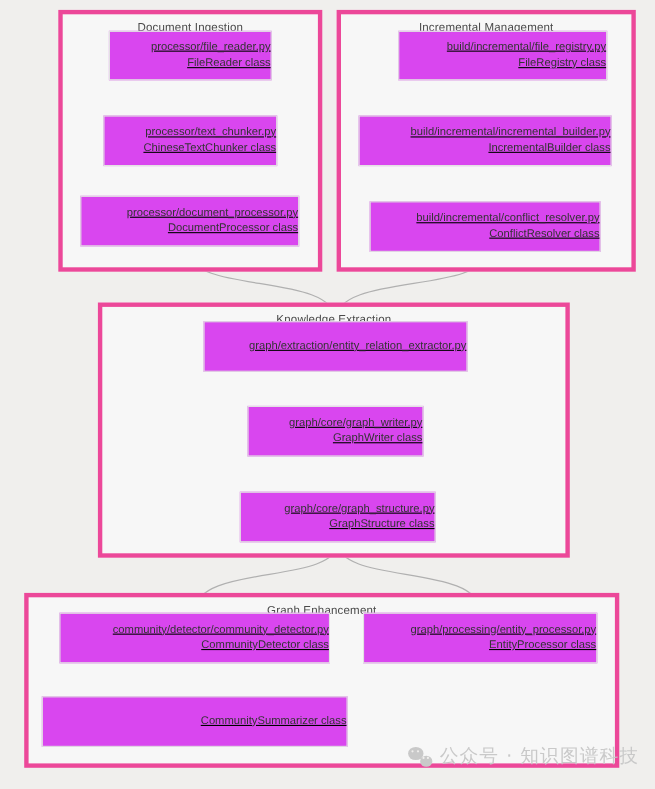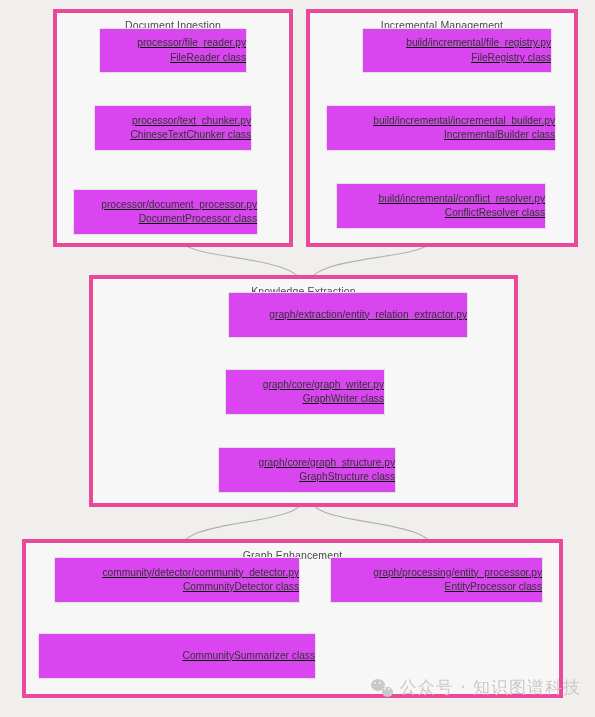--- a/index.html
+++ b/index.html
@@ -140,21 +140,21 @@
         <div class="cluster-label">Document Ingestion</div>
       </div>
       <div class="node" style="left: 99px; top: 28px; width: 148px; height: 45px;">
         <div class="node-line">processor/file_reader.py</div>
         <div class="node-line">FileReader class</div>
       </div>
       <div class="node" style="left: 94px; top: 105px; width: 158px; height: 46px;">
         <div class="node-line">processor/text_chunker.py</div>
         <div class="node-line">ChineseTextChunker class</div>
       </div>
-      <div class="node" style="left: 73px; top: 189px; width: 185px; height: 46px;">
+      <div class="node" style="left: 73px; top: 178px; width: 199px; height: 46px;">
         <div class="node-line">processor/document_processor.py</div>
         <div class="node-line">DocumentProcessor class</div>
       </div>
       <div class="cluster" style="left: 306px; top: 9px; width: 272px; height: 238px;">
         <div class="cluster-label">Incremental Management</div>
       </div>
       <div class="node" style="left: 346px; top: 28px; width: 190px; height: 45px; margin-left: 16px;">
         <div class="node-line">build/incremental/file_registry.py</div>
         <div class="node-line">FileRegistry class</div>
       </div>
@@ -162,21 +162,21 @@
         <div class="node-line">build/incremental/incremental_builder.py</div>
         <div class="node-line">IncrementalBuilder class</div>
       </div>
       <div class="node" style="left: 336px; top: 183px; width: 210px; height: 46px;">
         <div class="node-line">build/incremental/conflict_resolver.py</div>
         <div class="node-line">ConflictResolver class</div>
       </div>
       <div class="cluster" style="left: 89px; top: 275px; width: 429px; height: 232px;">
         <div class="cluster-label">Knowledge Extraction</div>
       </div>
-      <div class="node" style="left: 185px; top: 292px; width: 240px; height: 46px; margin-left: 43px;">
+      <div class="node" style="left: 185px; top: 292px; width: 240px; height: 46px;">
         <div class="node-line">graph/extraction/entity_relation_extractor.py</div>
       </div>
       <div class="node" style="left: 225px; top: 369px; width: 160px; height: 46px;">
         <div class="node-line">graph/core/graph_writer.py</div>
         <div class="node-line">GraphWriter class</div>
       </div>
       <div class="node" style="left: 218px; top: 447px; width: 178px; height: 46px;">
         <div class="node-line">graph/core/graph_structure.py</div>
         <div class="node-line">GraphStructure class</div>
       </div>

